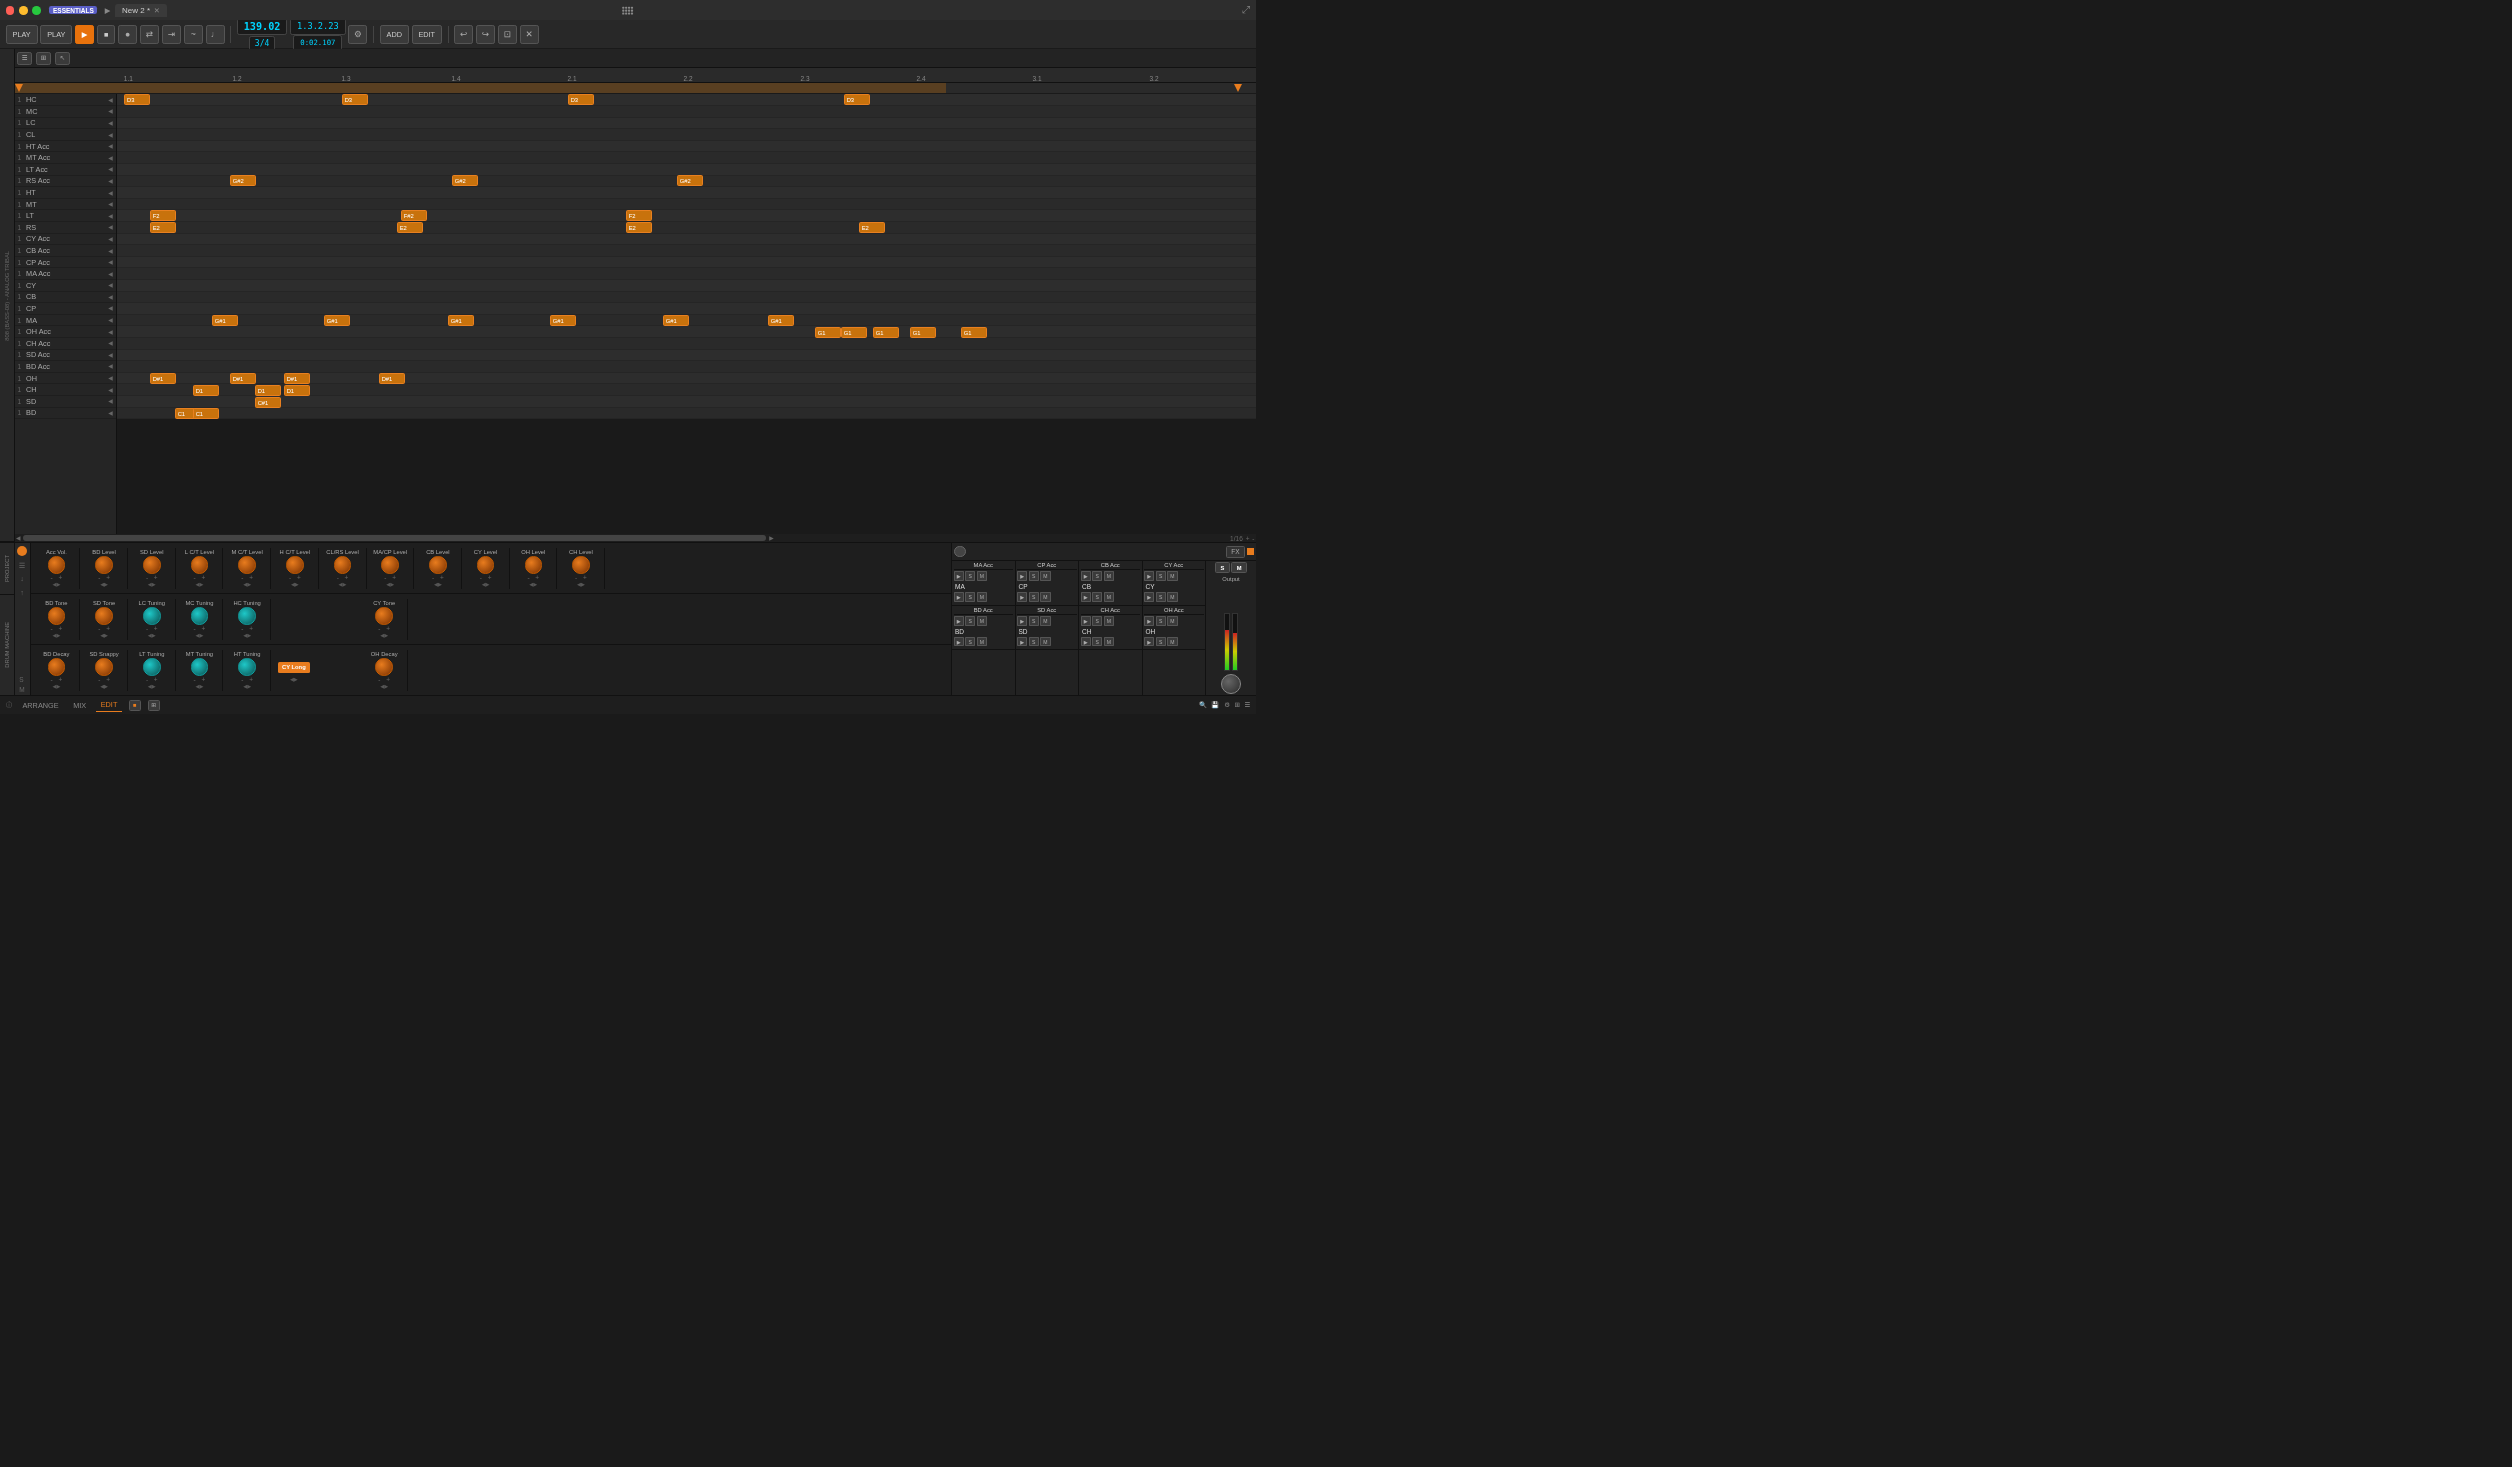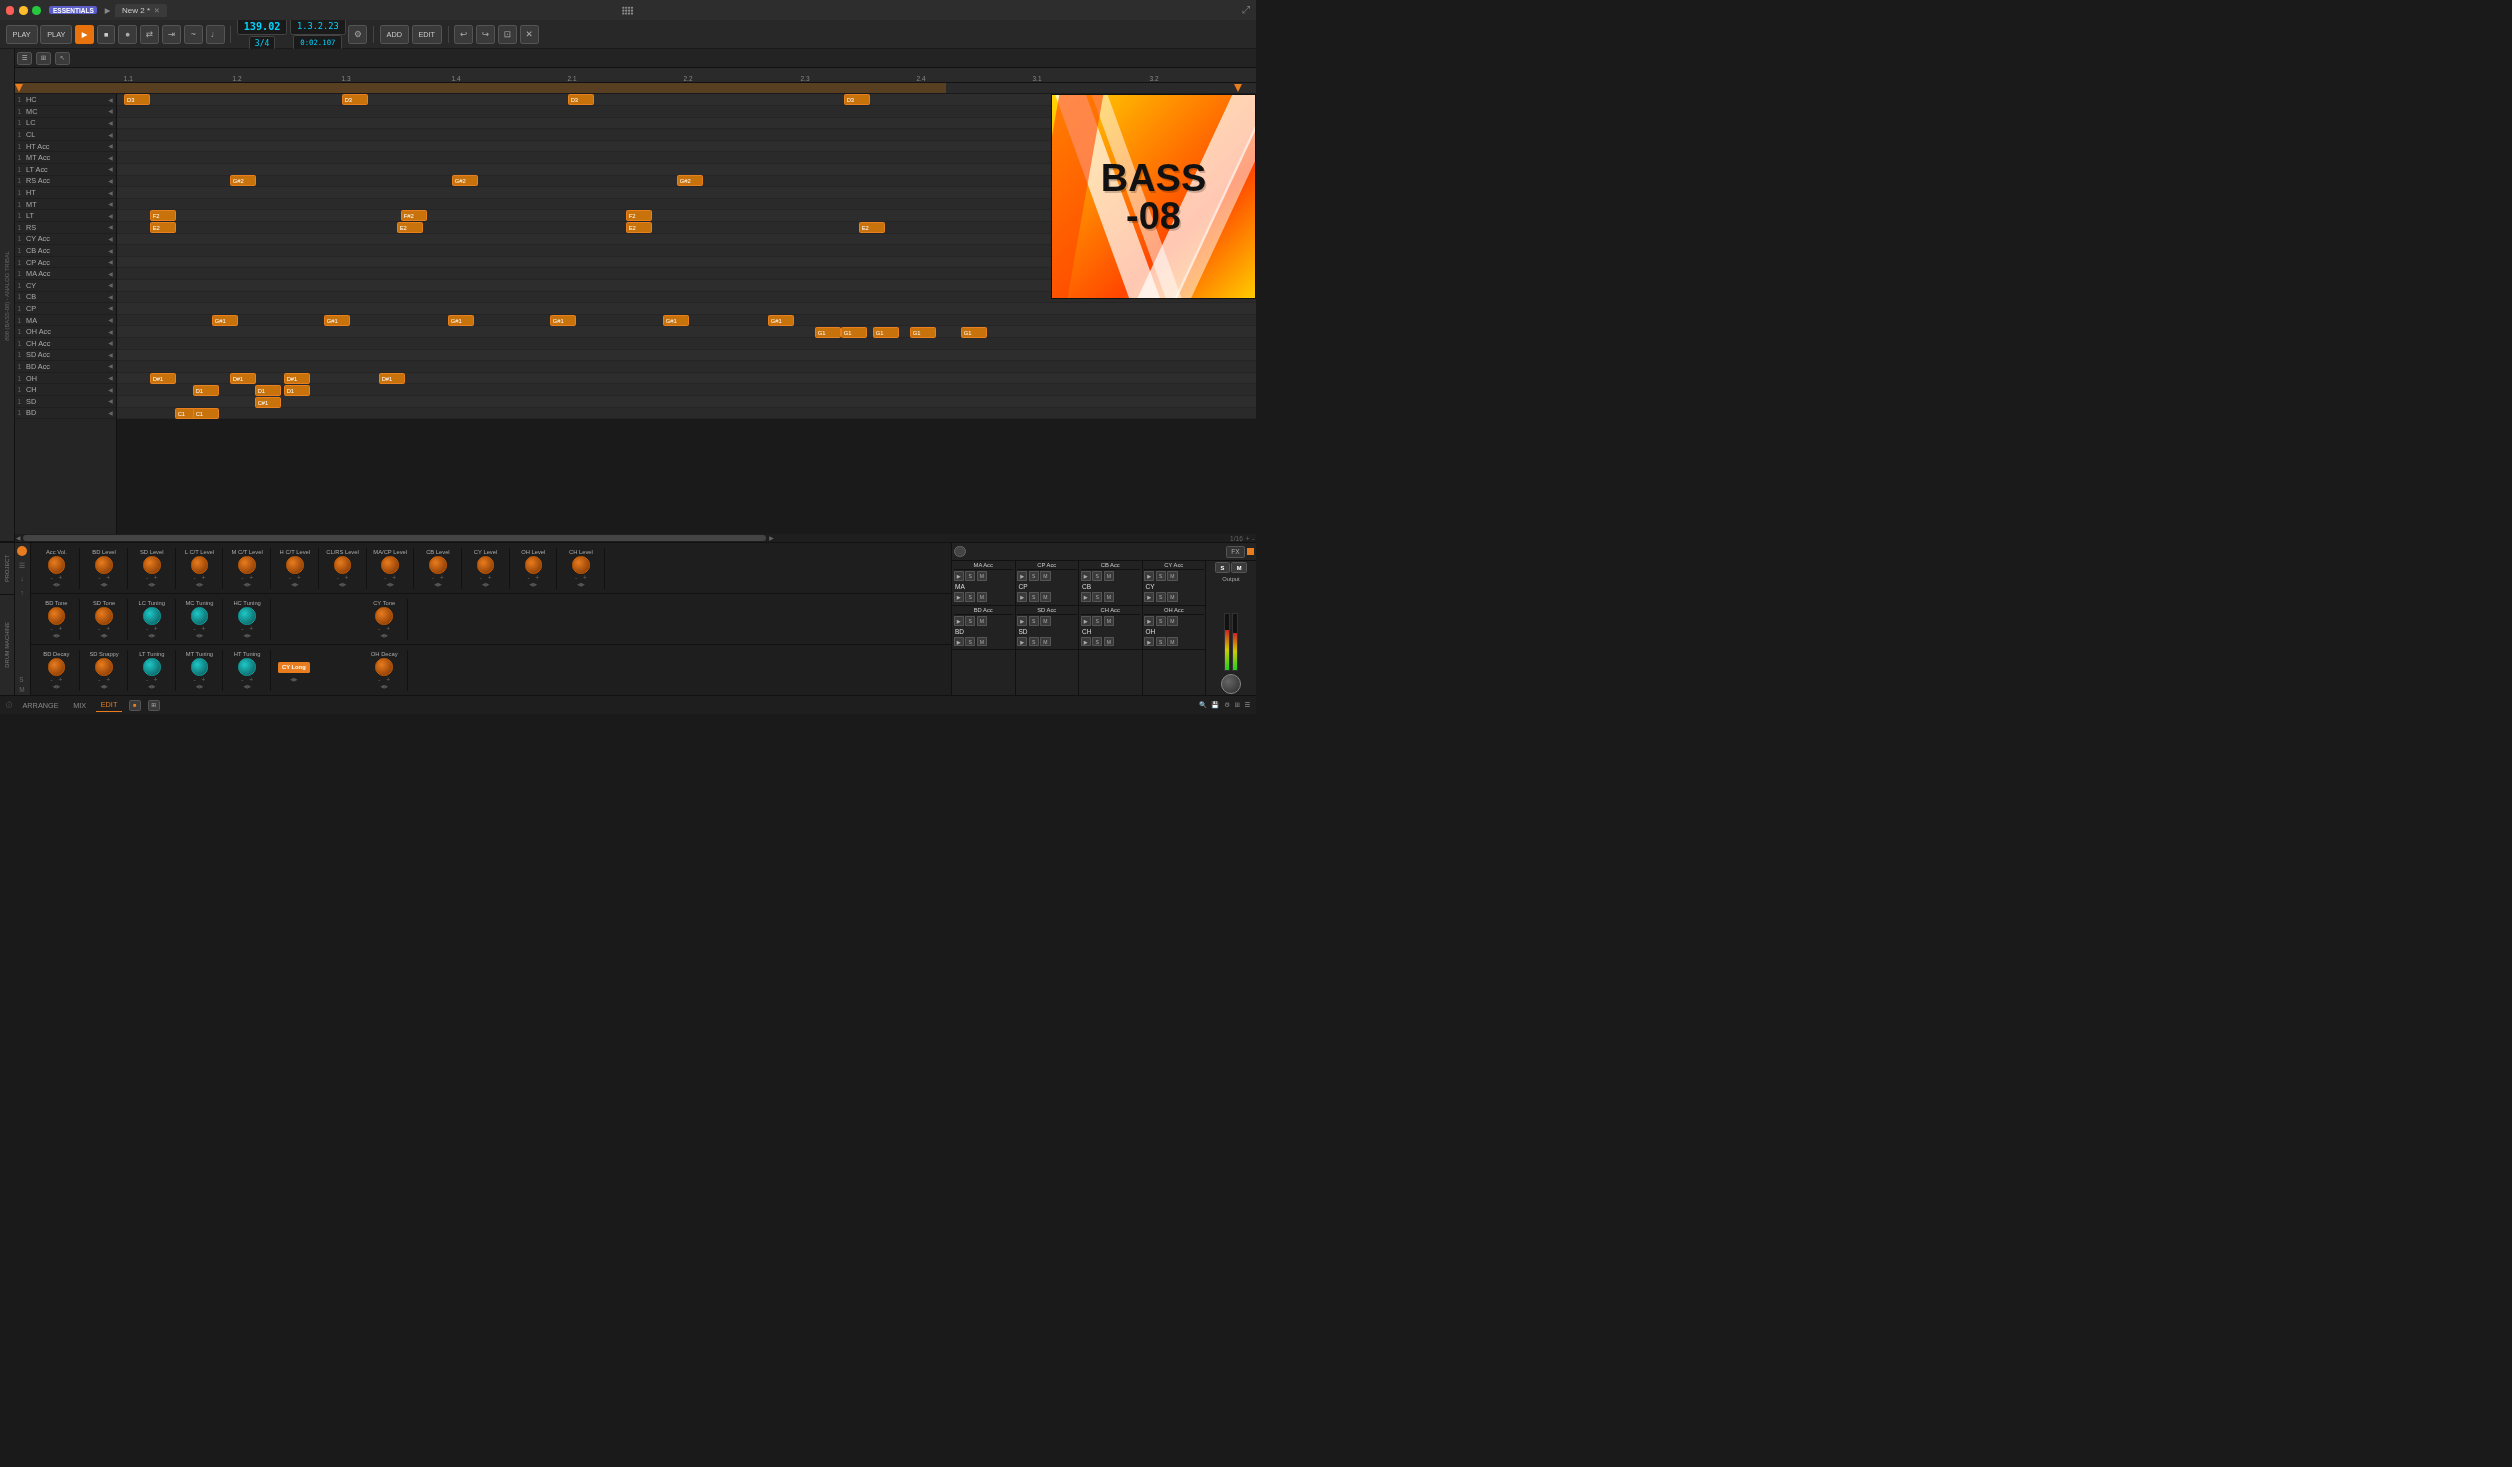--- a/index.html
+++ b/index.html
@@ -393,37 +393,20 @@
                 <div class="clip" style="top: 279px; left: 167px; width: 26px;">D#1</div>
                 <div class="clip" style="top: 279px; left: 262px; width: 26px;">D#1</div>
                 <div class="clip" style="top: 291px; left: 76px; width: 26px;">D1</div>
                 <div class="clip" style="top: 291px; left: 138px; width: 26px;">D1</div>
                 <div class="clip" style="top: 291px; left: 167px; width: 26px;">D1</div>
                 <div class="clip" style="top: 303px; left: 138px; width: 26px;">C#1</div>
                 <div class="clip" style="top: 314px; left: 58px; width: 26px;">C1</div>
                 <div class="clip" style="top: 314px; left: 76px; width: 26px;">C1</div>
               </div>
 
-            <div style="position:absolute;right:0;top:0;width:205px;height:205px;border:1.5px solid #111;overflow:hidden;">
-              <div style="width:100%;height:100%;position:relative;overflow:hidden;">
-
-                <div style="position:absolute;inset:0;background:linear-gradient(135deg,#ffd700,#ff8c00,#ff4500,#ffcc00);"></div>
-
-                <div style="position:absolute;top:-14.5px;left:44px;width:29px;height:247px;background:white;opacity:0.7;transform:rotate(-20deg);"></div>
-                <div style="position:absolute;top:-14.5px;left:80px;width:14.5px;height:247px;background:white;opacity:0.5;transform:rotate(-20deg);"></div>
-                <div style="position:absolute;top:-14.5px;left:131px;width:36px;height:247px;background:white;opacity:0.7;transform:rotate(25deg);"></div>
-                <div style="position:absolute;top:-14.5px;left:167px;width:14.5px;height:247px;background:white;opacity:0.5;transform:rotate(25deg);"></div>
-                <div style="position:absolute;top:0;left:0;width:44px;height:247px;background:#ff4500;opacity:0.6;transform:skewX(-10deg) translateX(-14.5px);"></div>
-
-                <div style="position:absolute;inset:0;display:flex;flex-direction:column;align-items:center;justify-content:center;z-index:10;">
-                  <div style="font-size:38px;font-weight:900;color:#111;line-height:1;text-shadow:1.5px 1.5px 0 rgba(0,0,0,0.2);">BASS</div>
-                  <div style="font-size:38px;font-weight:900;color:#111;line-height:1;text-shadow:1.5px 1.5px 0 rgba(0,0,0,0.2);">-08</div>
-                </div>
-              </div>
-            </div>
           </div>
         </div>
 
         <div class="scroll-bar">
           <div style="display:flex;align-items:center;gap:2.9px;flex:1;">
             <span style="font-size:5.8px;color:#666;">◀</span>
             <div class="scroll-thumb"></div>
             <span style="font-size:5.8px;color:#666;">▶</span>
             <span style="font-size:6.5px;color:#666;margin-left:auto;">1/16</span>
             <span style="font-size:6.5px;color:#666;">+</span>

